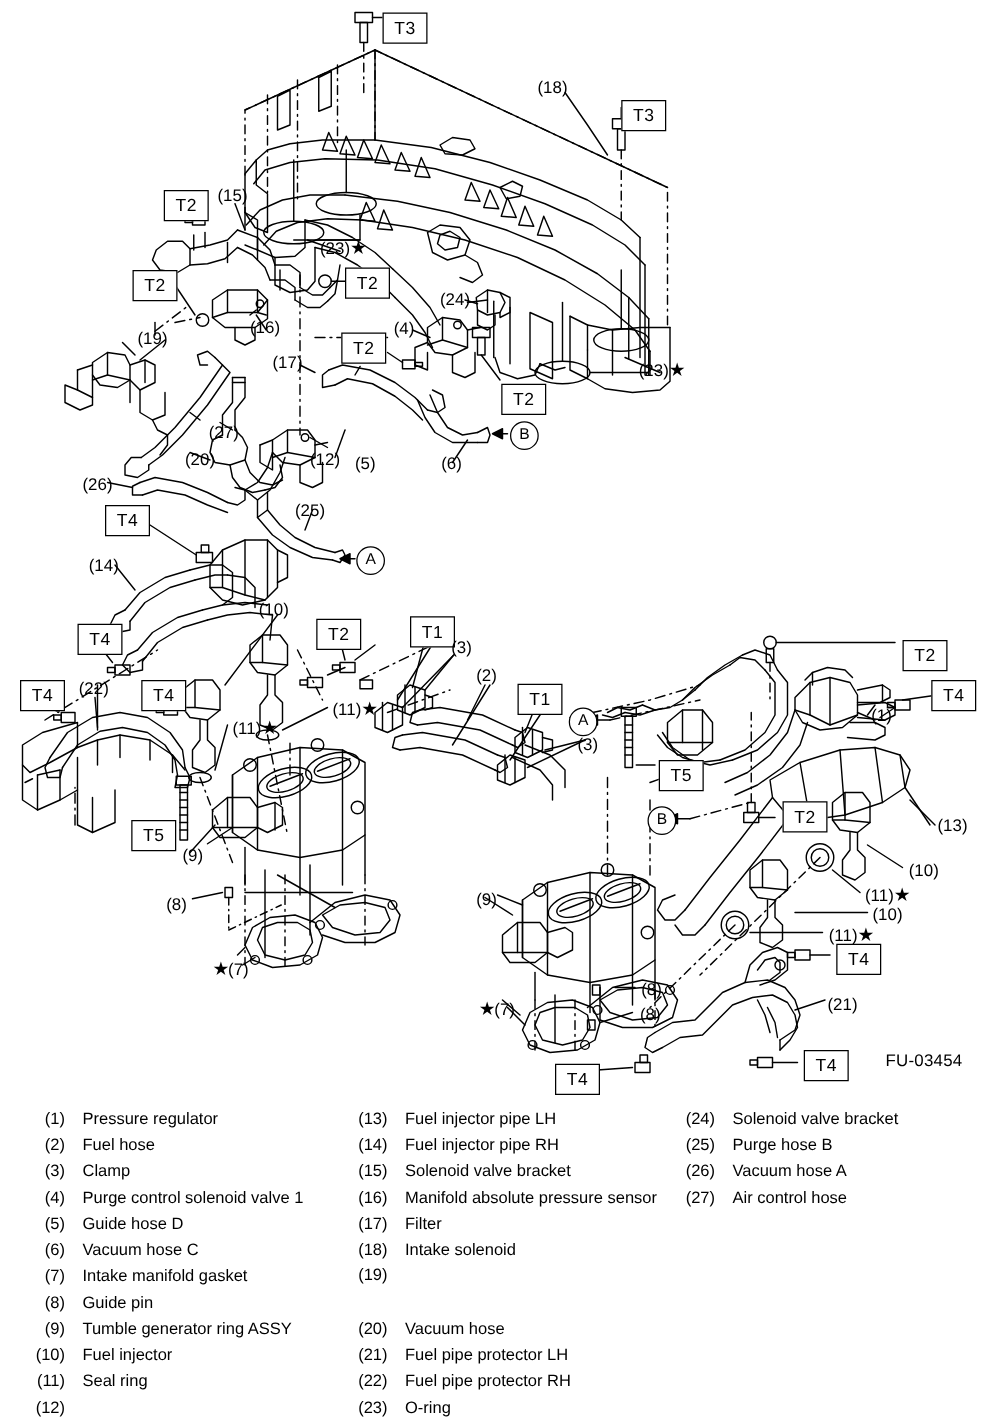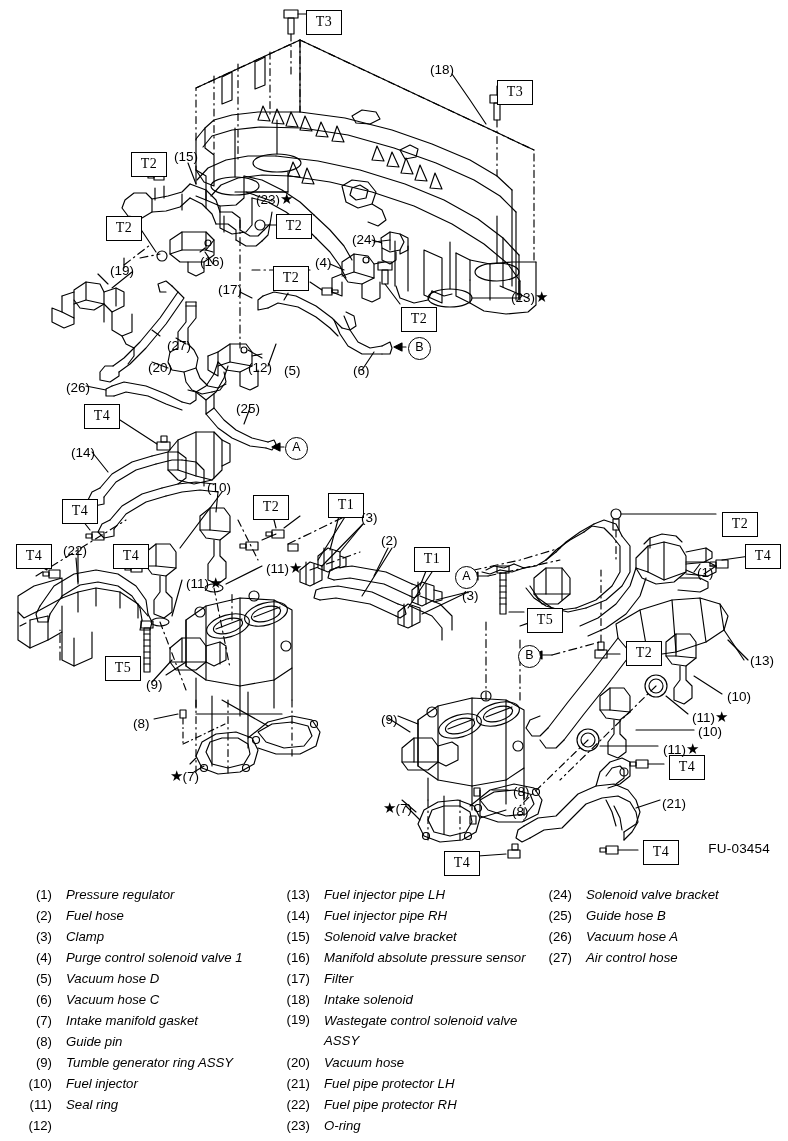--- a/index.html
+++ b/index.html
@@ -36,21 +36,21 @@
     position: absolute;
     border: 1.4px solid #000;
     background: #fff;
     font-size: 14px;
     font-weight: 400;
     line-height: 1;
     text-align: center;
     padding: 4px 0 5px 0;
     width: 34px;
     letter-spacing: 0.5px;
-    font-family: Liberation Serif, serif;
+    font-family: Liberation Sans, sans-serif;
   }
 
   
   .callout {
     position: absolute;
     font-size: 13.5px;
     line-height: 1;
     white-space: nowrap;
     font-family: "Liberation Sans", sans-serif;
   }
@@ -109,21 +109,20 @@
   .legend-row.tall { height: 42px; line-height: 20px; }
   .legend-num {
     width: 42px;
     text-align: right;
     flex: 0 0 42px;
     padding-right: 0;
   }
   .legend-label {
     padding-left: 14px;
     white-space: pre-line;
-    font-style: italic;
   }
   .legend-row.tall .legend-label { line-height: 20px; padding-top: 1px; }
 </style>
 </head>
 <body>
 
 <div id="diagram-area">
 
   <svg id="diagram-svg" viewBox="0 0 788 878">
     <g fill="none" stroke="#000" stroke-width="1.15" stroke-linecap="round" stroke-linejoin="round">
@@ -986,21 +985,21 @@
       <div class="legend-row">
         <span class="legend-num">(3)</span>
         <span class="legend-label">Clamp</span>
       </div>
       <div class="legend-row">
         <span class="legend-num">(4)</span>
         <span class="legend-label">Purge control solenoid valve 1</span>
       </div>
       <div class="legend-row">
         <span class="legend-num">(5)</span>
-        <span class="legend-label">Vacuum hose D</span>
+        <span class="legend-label">Guide hose D</span>
       </div>
       <div class="legend-row">
         <span class="legend-num">(6)</span>
         <span class="legend-label">Vacuum hose C</span>
       </div>
       <div class="legend-row">
         <span class="legend-num">(7)</span>
         <span class="legend-label">Intake manifold gasket</span>
       </div>
       <div class="legend-row">
@@ -1043,22 +1042,20 @@
       <div class="legend-row">
         <span class="legend-num">(17)</span>
         <span class="legend-label">Filter</span>
       </div>
       <div class="legend-row">
         <span class="legend-num">(18)</span>
         <span class="legend-label">Intake solenoid</span>
       </div>
       <div class="legend-row tall">
         <span class="legend-num">(19)</span>
-        <span class="legend-label">Wastegate control solenoid valve
-ASSY</span>
       </div>
       <div class="legend-row">
         <span class="legend-num">(20)</span>
         <span class="legend-label">Vacuum hose</span>
       </div>
       <div class="legend-row">
         <span class="legend-num">(21)</span>
         <span class="legend-label">Fuel pipe protector LH</span>
       </div>
       <div class="legend-row">
@@ -1070,21 +1067,21 @@
         <span class="legend-label">O-ring</span>
       </div>
     </div>
   <div class="legend-col" id="legend-col-3">
       <div class="legend-row">
         <span class="legend-num">(24)</span>
         <span class="legend-label">Solenoid valve bracket</span>
       </div>
       <div class="legend-row">
         <span class="legend-num">(25)</span>
-        <span class="legend-label">Guide hose B</span>
+        <span class="legend-label">Purge hose B</span>
       </div>
       <div class="legend-row">
         <span class="legend-num">(26)</span>
         <span class="legend-label">Vacuum hose A</span>
       </div>
       <div class="legend-row">
         <span class="legend-num">(27)</span>
         <span class="legend-label">Air control hose</span>
       </div>
     </div>

